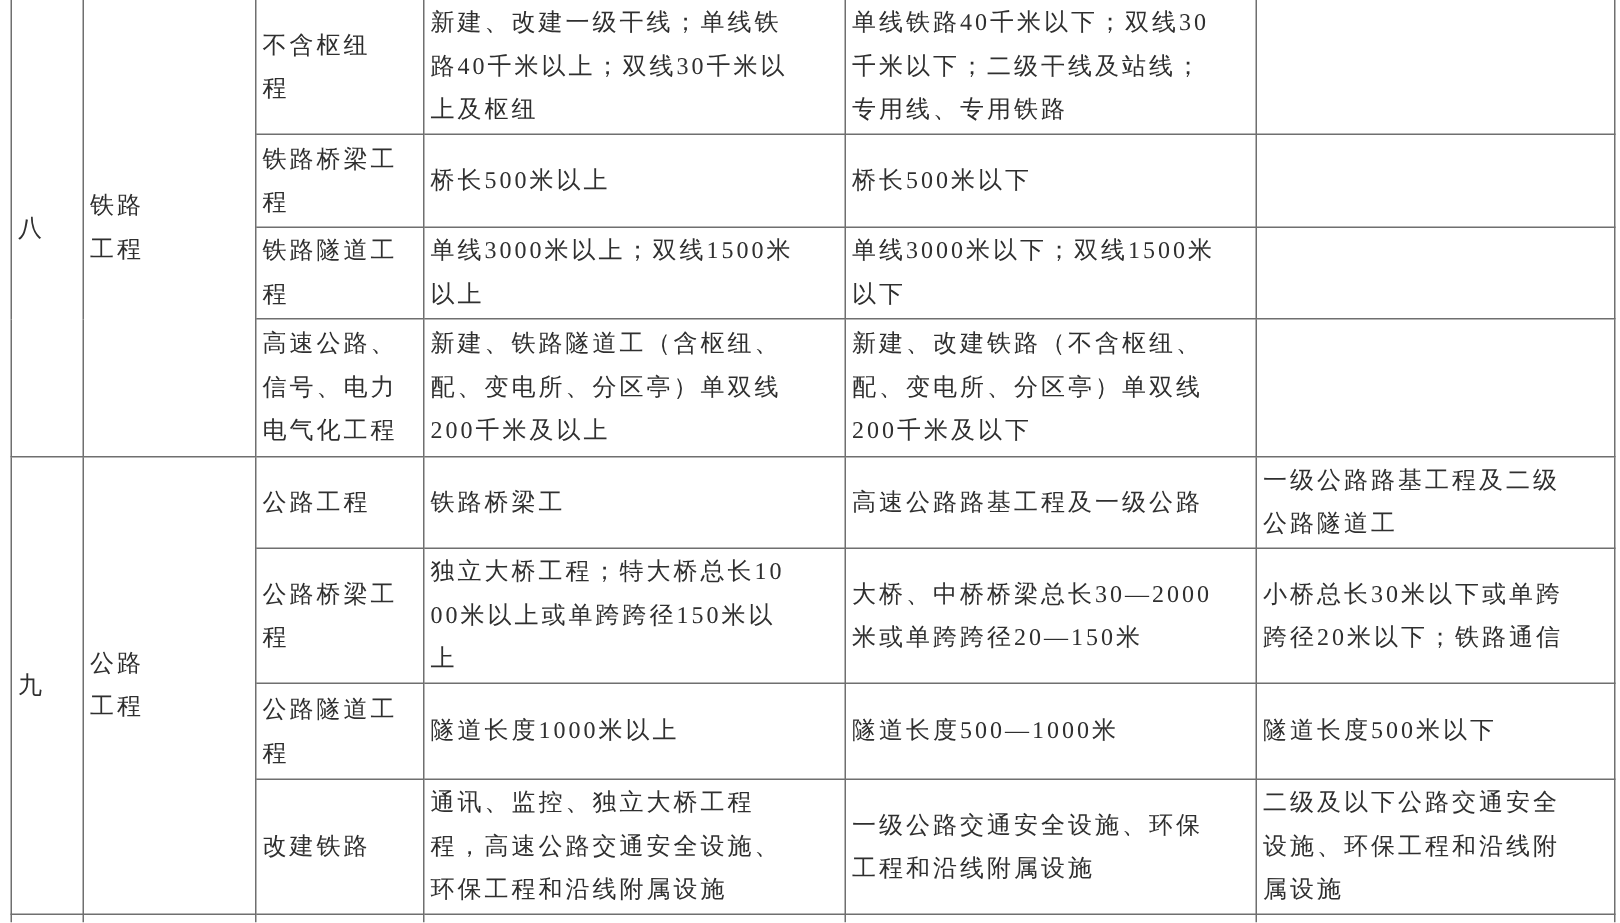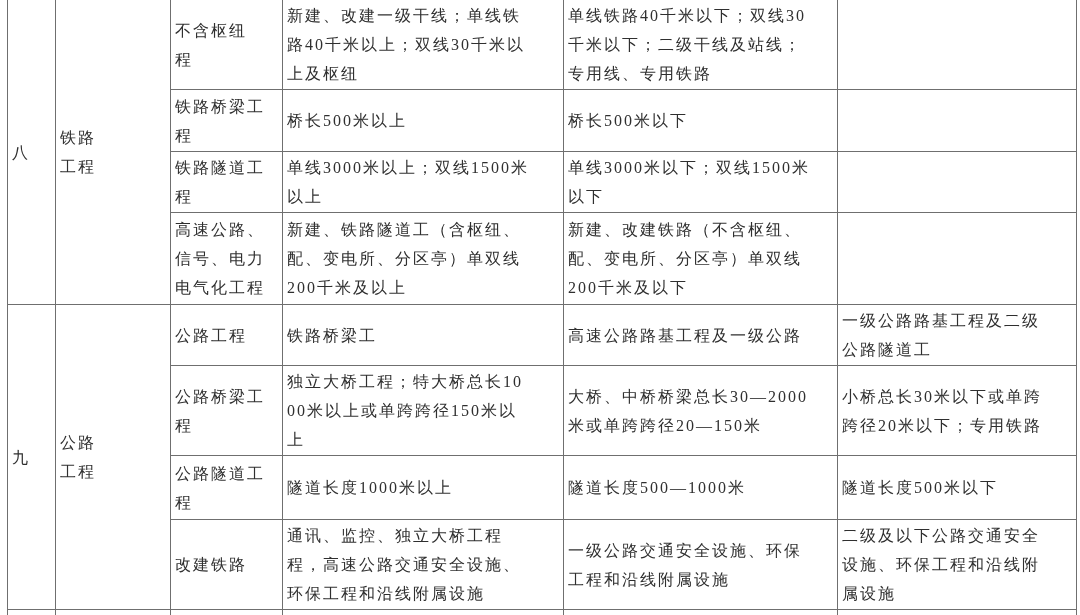--- a/index.html
+++ b/index.html
@@ -102,21 +102,21 @@
       </tr>
       <tr style="height:90px">
         <td>公路桥梁工
 程</td>
         <td>独立大桥工程；特大桥总长10
 00米以上或单跨跨径150米以
 上</td>
         <td>大桥、中桥桥梁总长30—2000
 米或单跨跨径20—150米</td>
         <td>小桥总长30米以下或单跨
-跨径20米以下；专用铁路</td>
+跨径20米以下；铁路通信</td>
       </tr>
       <tr style="height:64px">
         <td>公路隧道工
 程</td>
         <td>隧道长度1000米以上</td>
         <td>隧道长度500—1000米</td>
         <td>隧道长度500米以下</td>
       </tr>
       <tr style="height:87px">
         <td>改建铁路</td>

